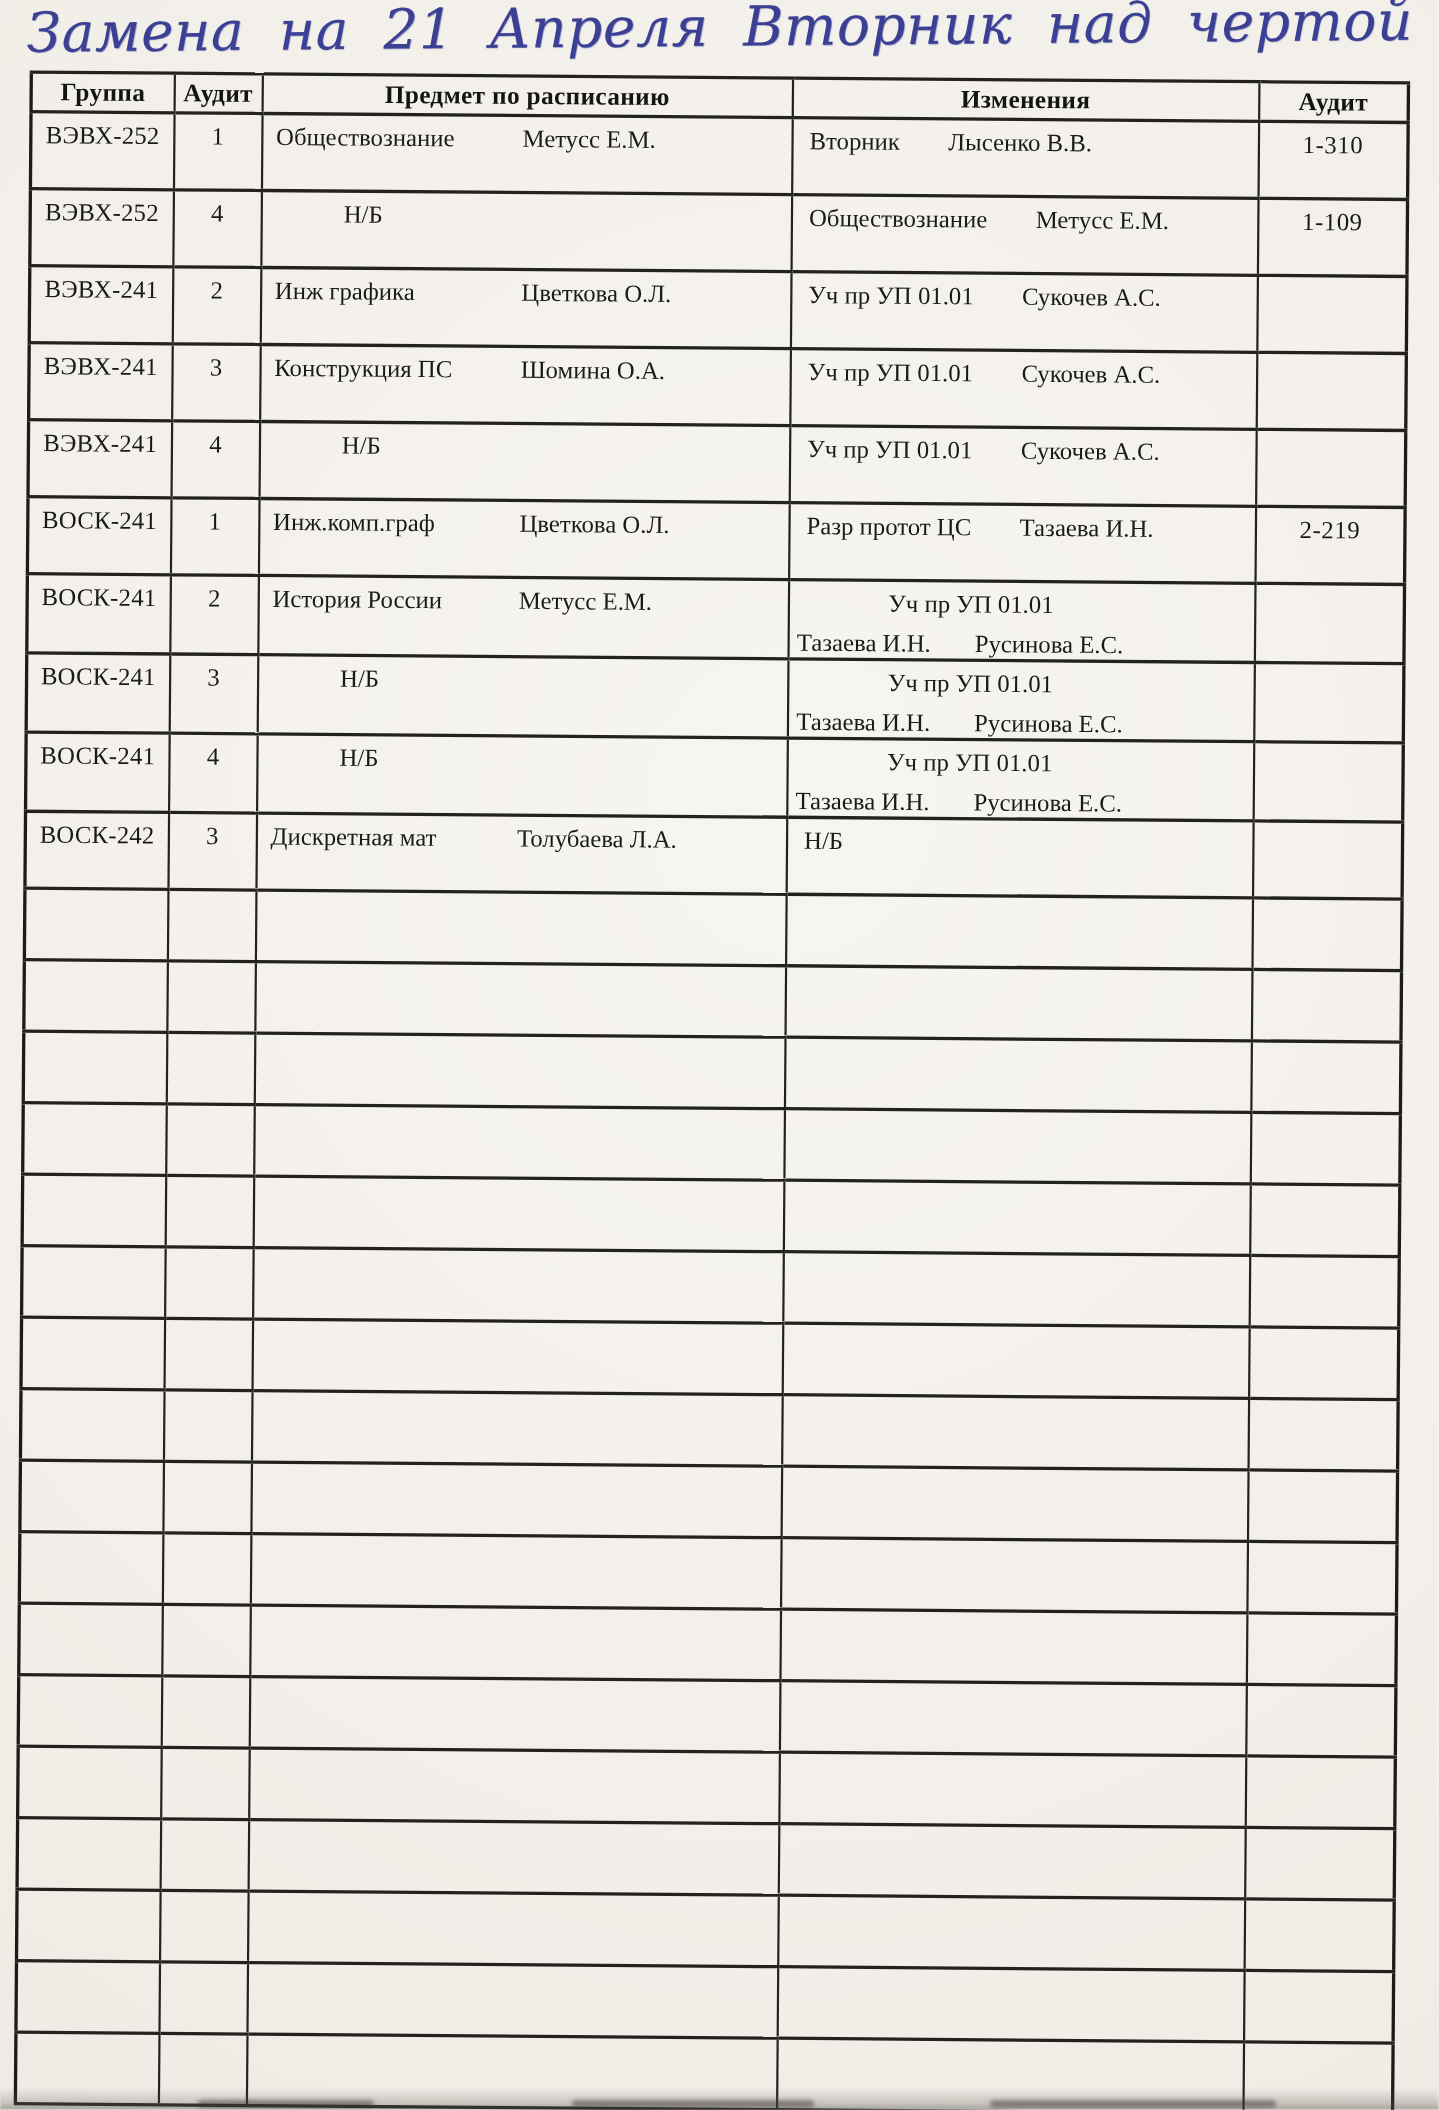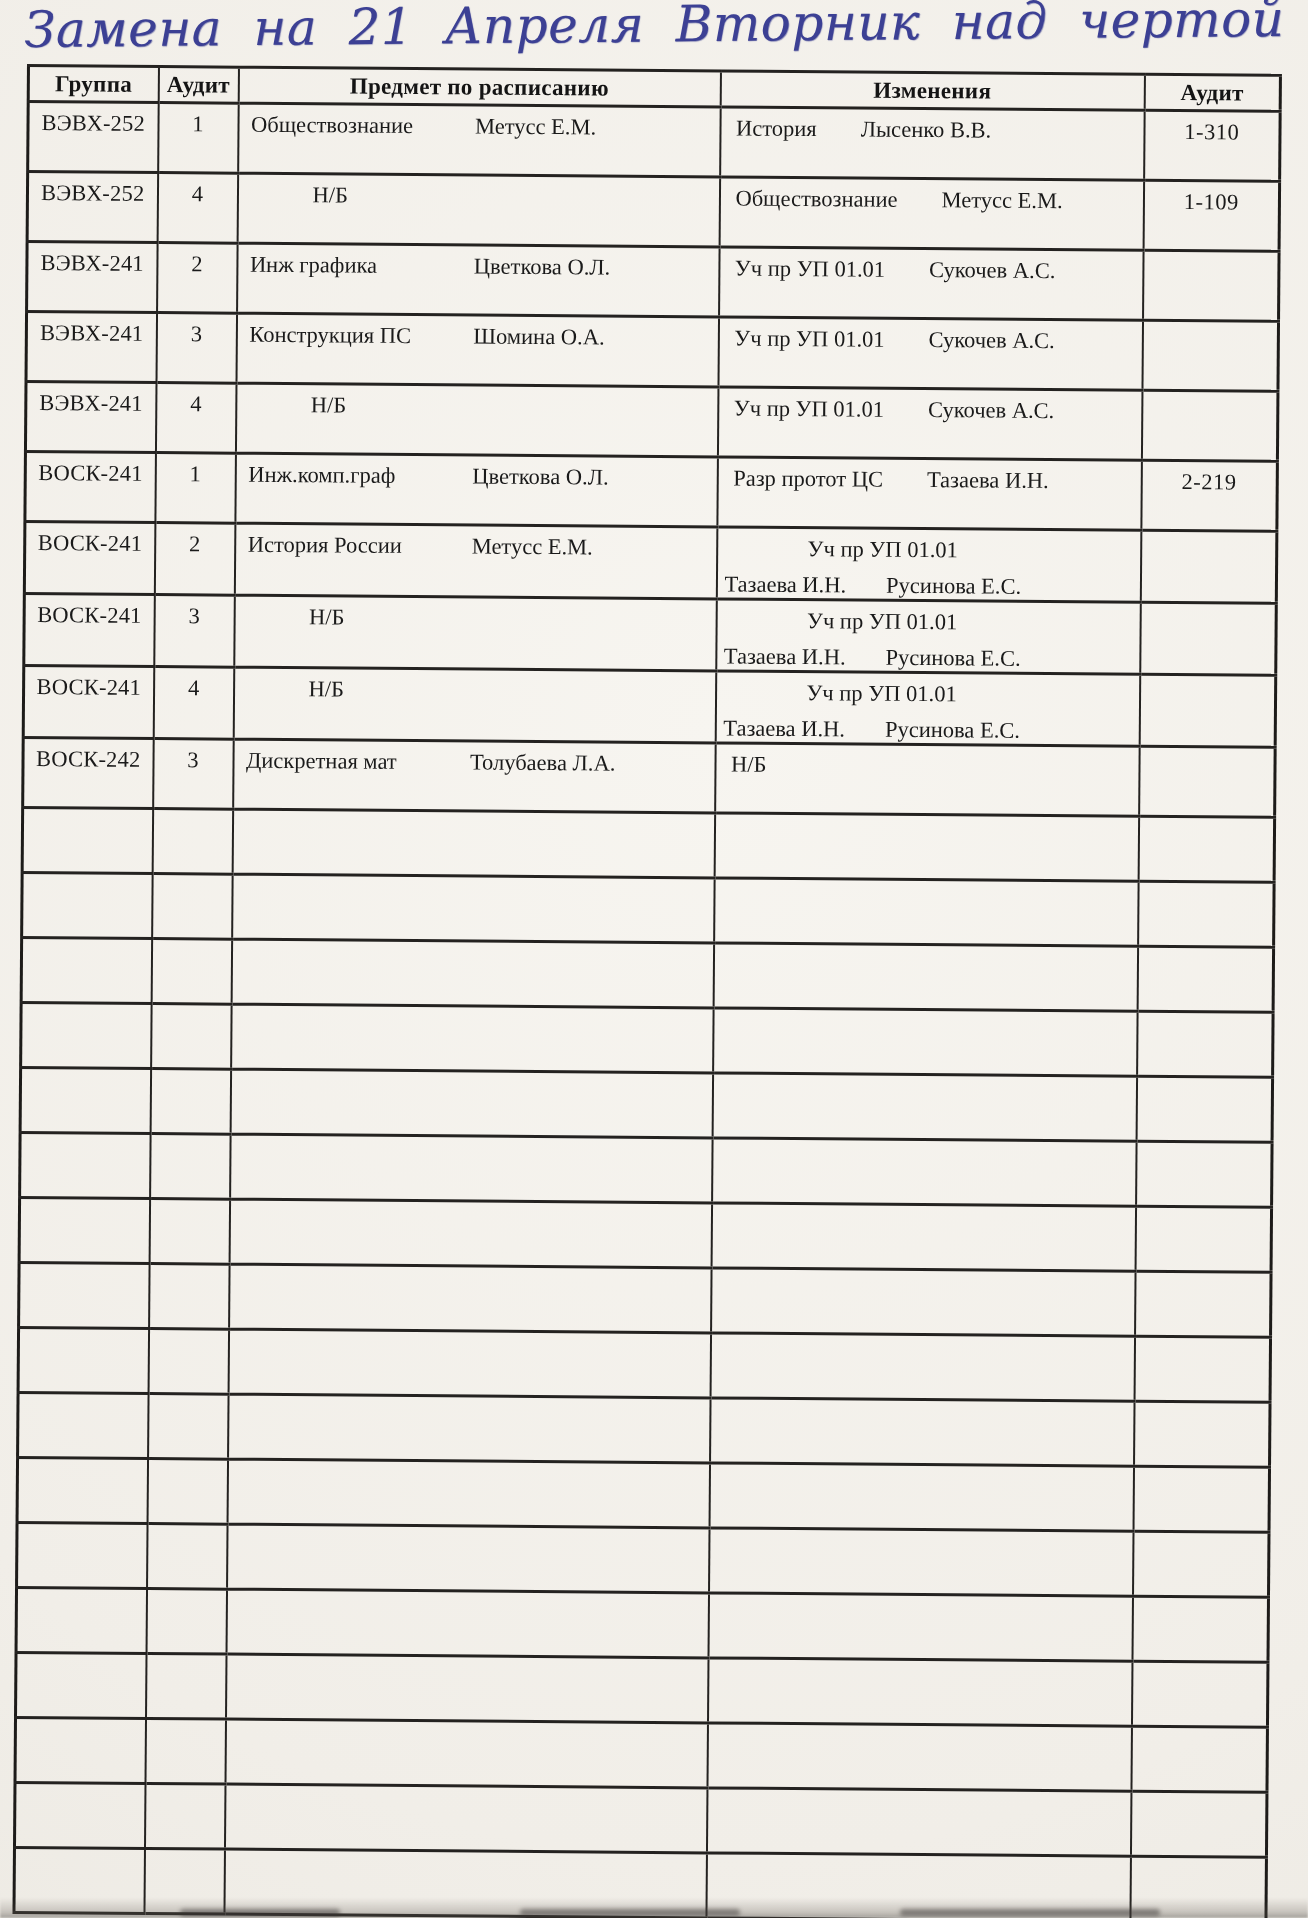--- a/index.html
+++ b/index.html
@@ -96,21 +96,21 @@
           <td class="c-group">ВЭВХ-252</td>
           <td class="c-pair">1</td>
           <td class="c-subject">
             <div class="cellline">
               <span class="s-name">Обществознание</span>
               <span>Метусс Е.М.</span>
             </div>
           </td>
           <td class="c-change">
             <div class="line1">
-              <span>История</span>
+              <span>Вторник</span>
               <span class="t">Лысенко В.В.</span>
             </div>
           </td>
           <td class="c-room">1-310</td>
         </tr>
         <tr class="data-row">
           <td class="c-group">ВЭВХ-252</td>
           <td class="c-pair">4</td>
           <td class="c-subject">
             <div class="cellline">

